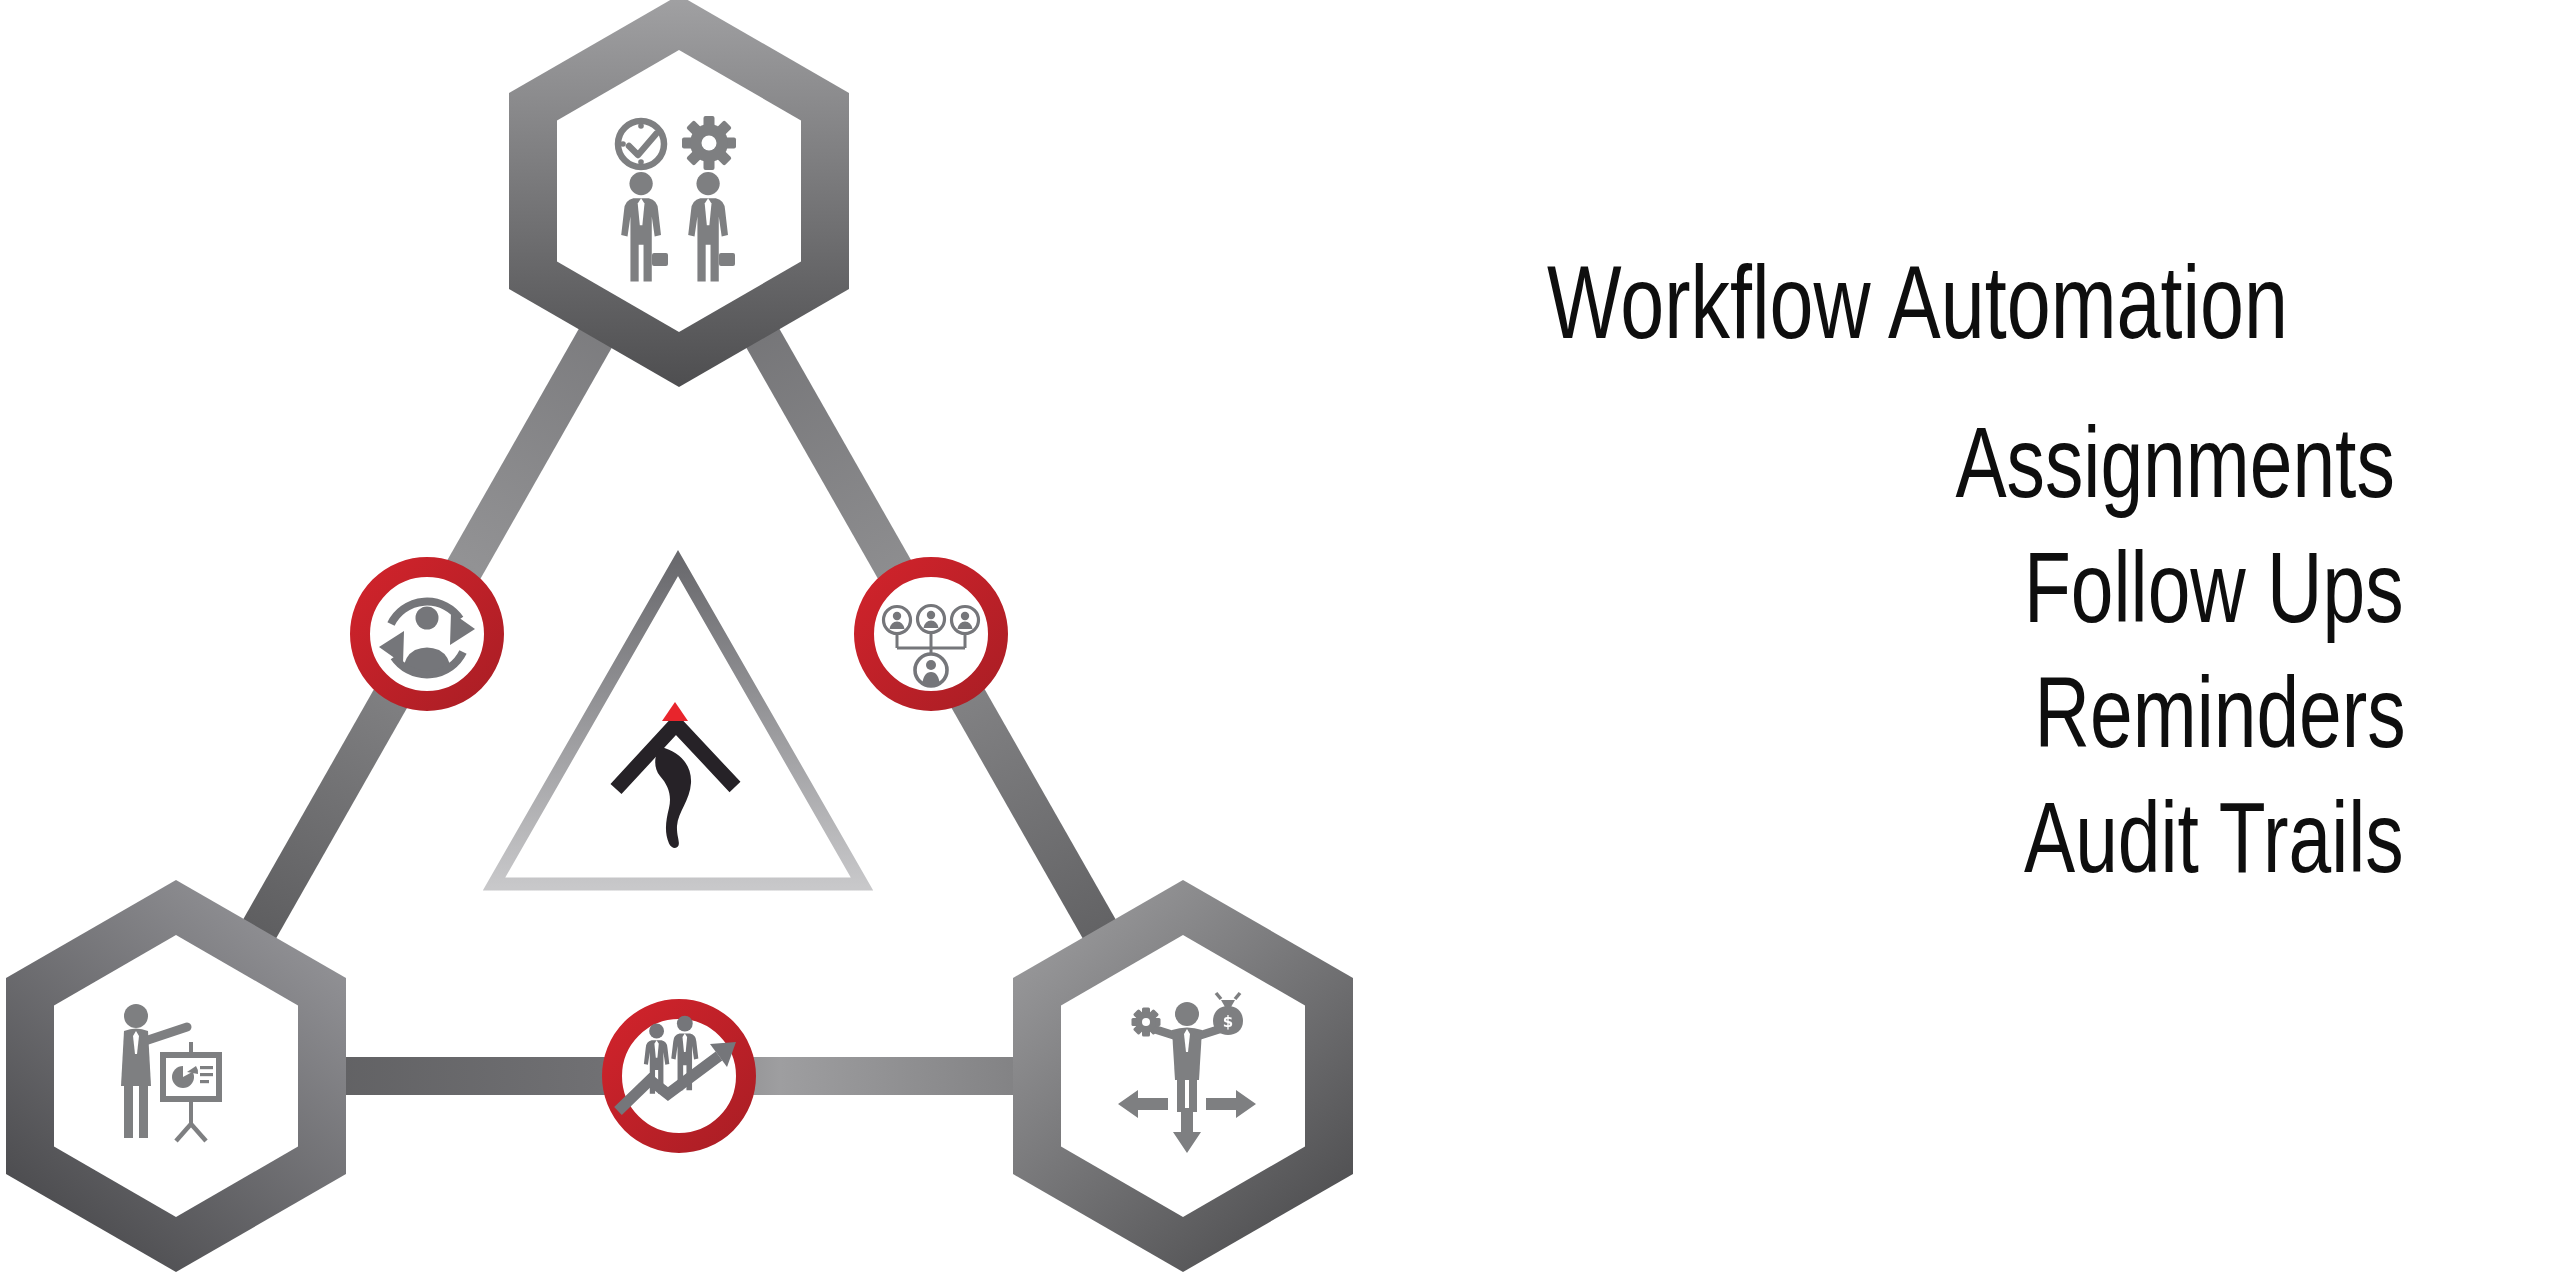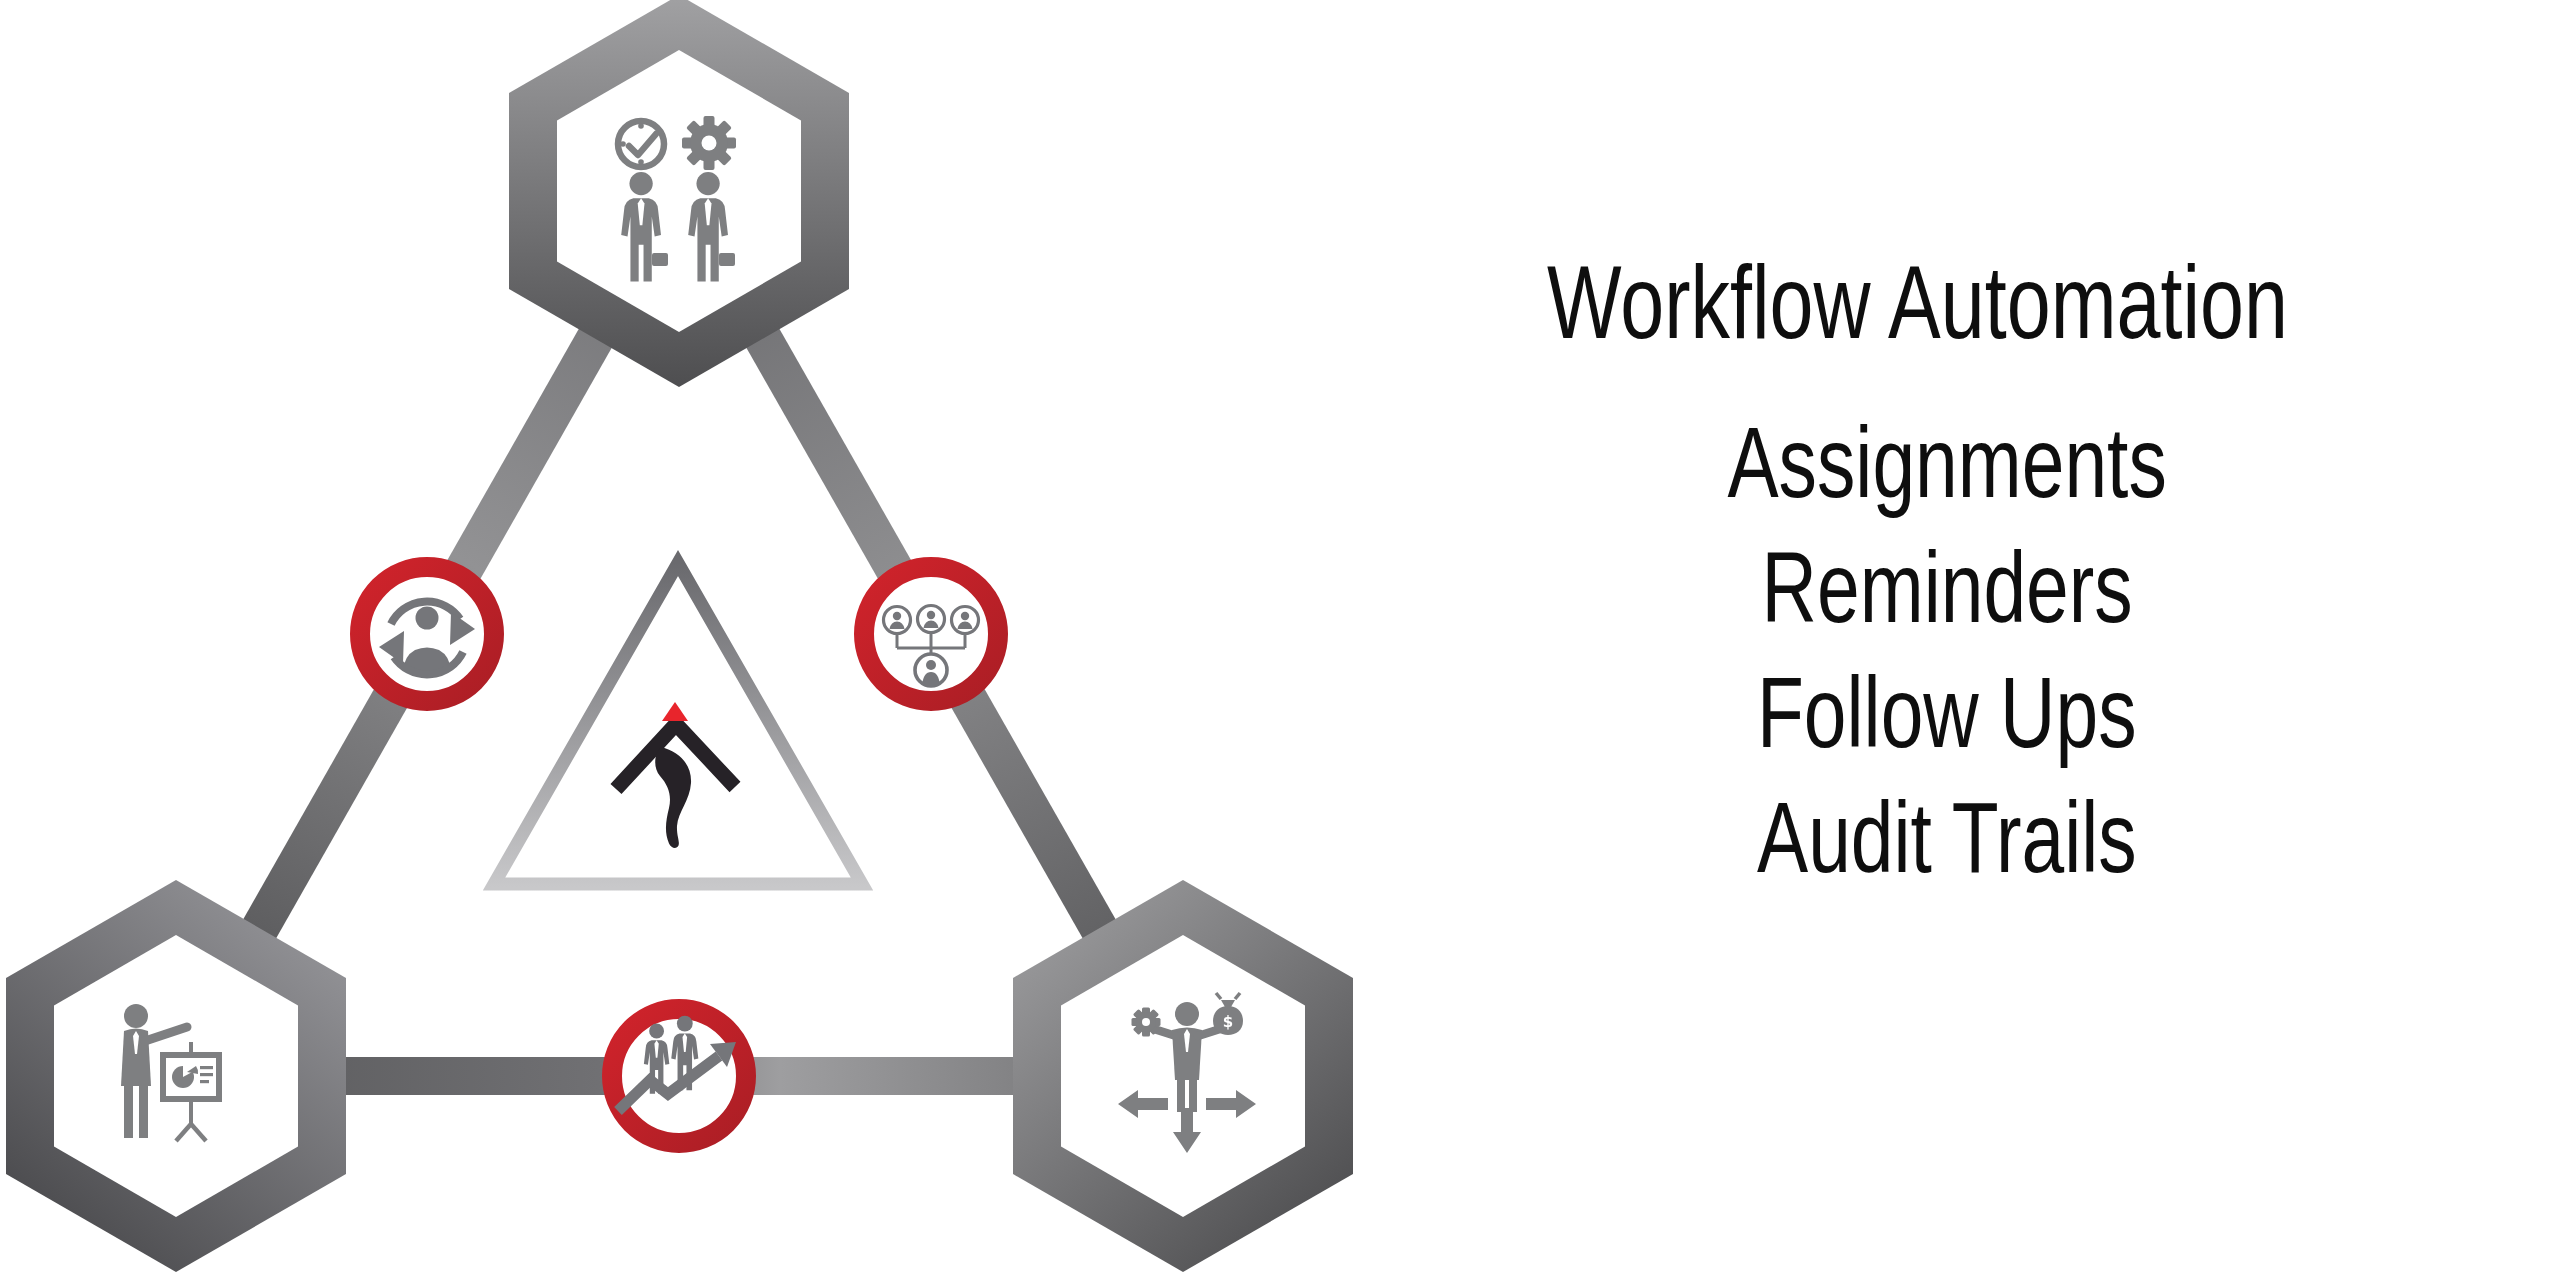--- a/index.html
+++ b/index.html
@@ -6,21 +6,21 @@
   body{
     width:2560px;height:1280px;position:relative;overflow:hidden;
     font-family:"Liberation Sans","DejaVu Sans",sans-serif;
   }
   .diagram-wrap{position:absolute;left:0;top:0;width:1430px;height:1280px;}
   .text-col{position:absolute;left:1430px;top:0;width:1034px;height:1280px;color:#0e0e0e;}
   .title{
     position:absolute;left:0;top:250px;width:100%;
     font-size:104px;line-height:104px;white-space:nowrap;
   }
-  .features{position:absolute;left:0;top:400px;width:100%;text-align:center;}
+  .features{position:absolute;left:0;top:400px;width:100%;text-align:right;}
   .feature{height:125px;line-height:125px;font-size:101px;white-space:nowrap;}
   .cond{display:inline-block;transform:scaleX(0.76);transform-origin:50% 50%;}
   svg{display:block;}
 </style>
 </head>
 <body>
 
 <div class="diagram-wrap">
 <svg width="1430" height="1280" viewBox="0 0 1430 1280" xmlns="http://www.w3.org/2000/svg">
   <defs>
@@ -206,17 +206,17 @@
     <polygon points="675,702 662,721 688,721" fill="#e8252c"></polygon>
     <path d="M661 747 C680 752 692 765 691 783 C690 800 678 812 677 826 C676.5 836 680 841 678.5 845.5 C677 849 671.5 849 669 843.5 C664 832 666 820 669 808 C672 795 668 785 660 776 C653 768 654 754 661 747 Z" fill="#262227"></path>
   </g>
 </svg>
 </div>
 
 <div class="text-col">
   <div class="title"><span class="cond">Workflow Automation</span></div>
   <div class="features">
     <div class="feature"><span class="cond">Assignments</span></div>
+    <div class="feature"><span class="cond">Follow Ups</span></div>
     <div class="feature"><span class="cond">Reminders</span></div>
-    <div class="feature"><span class="cond">Follow Ups</span></div>
     <div class="feature"><span class="cond">Audit Trails</span></div>
   </div>
 </div>
 
 </body></html>

